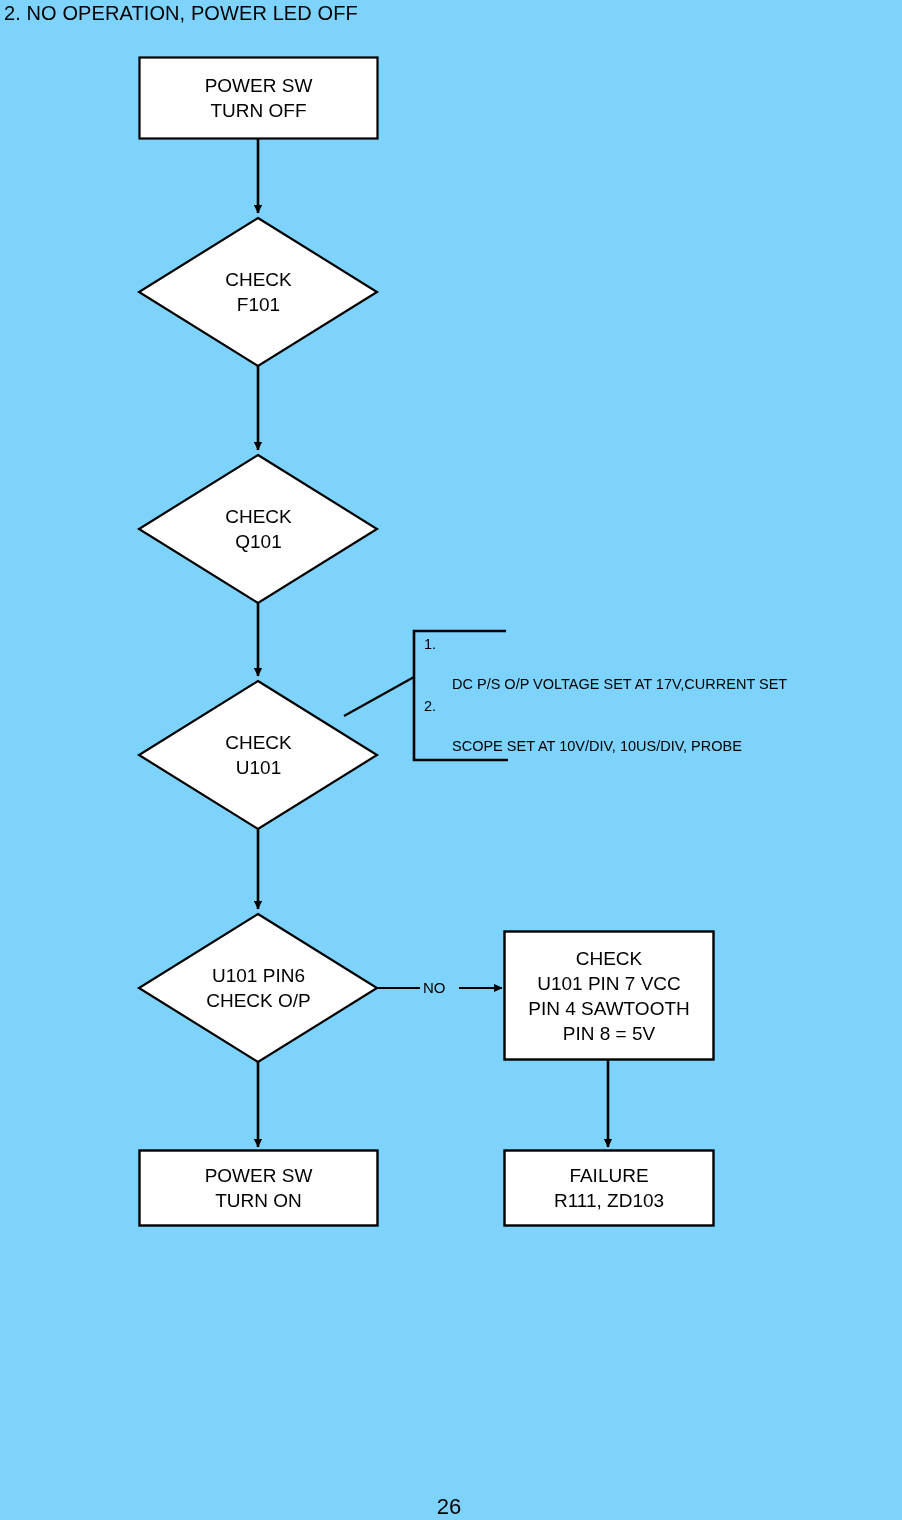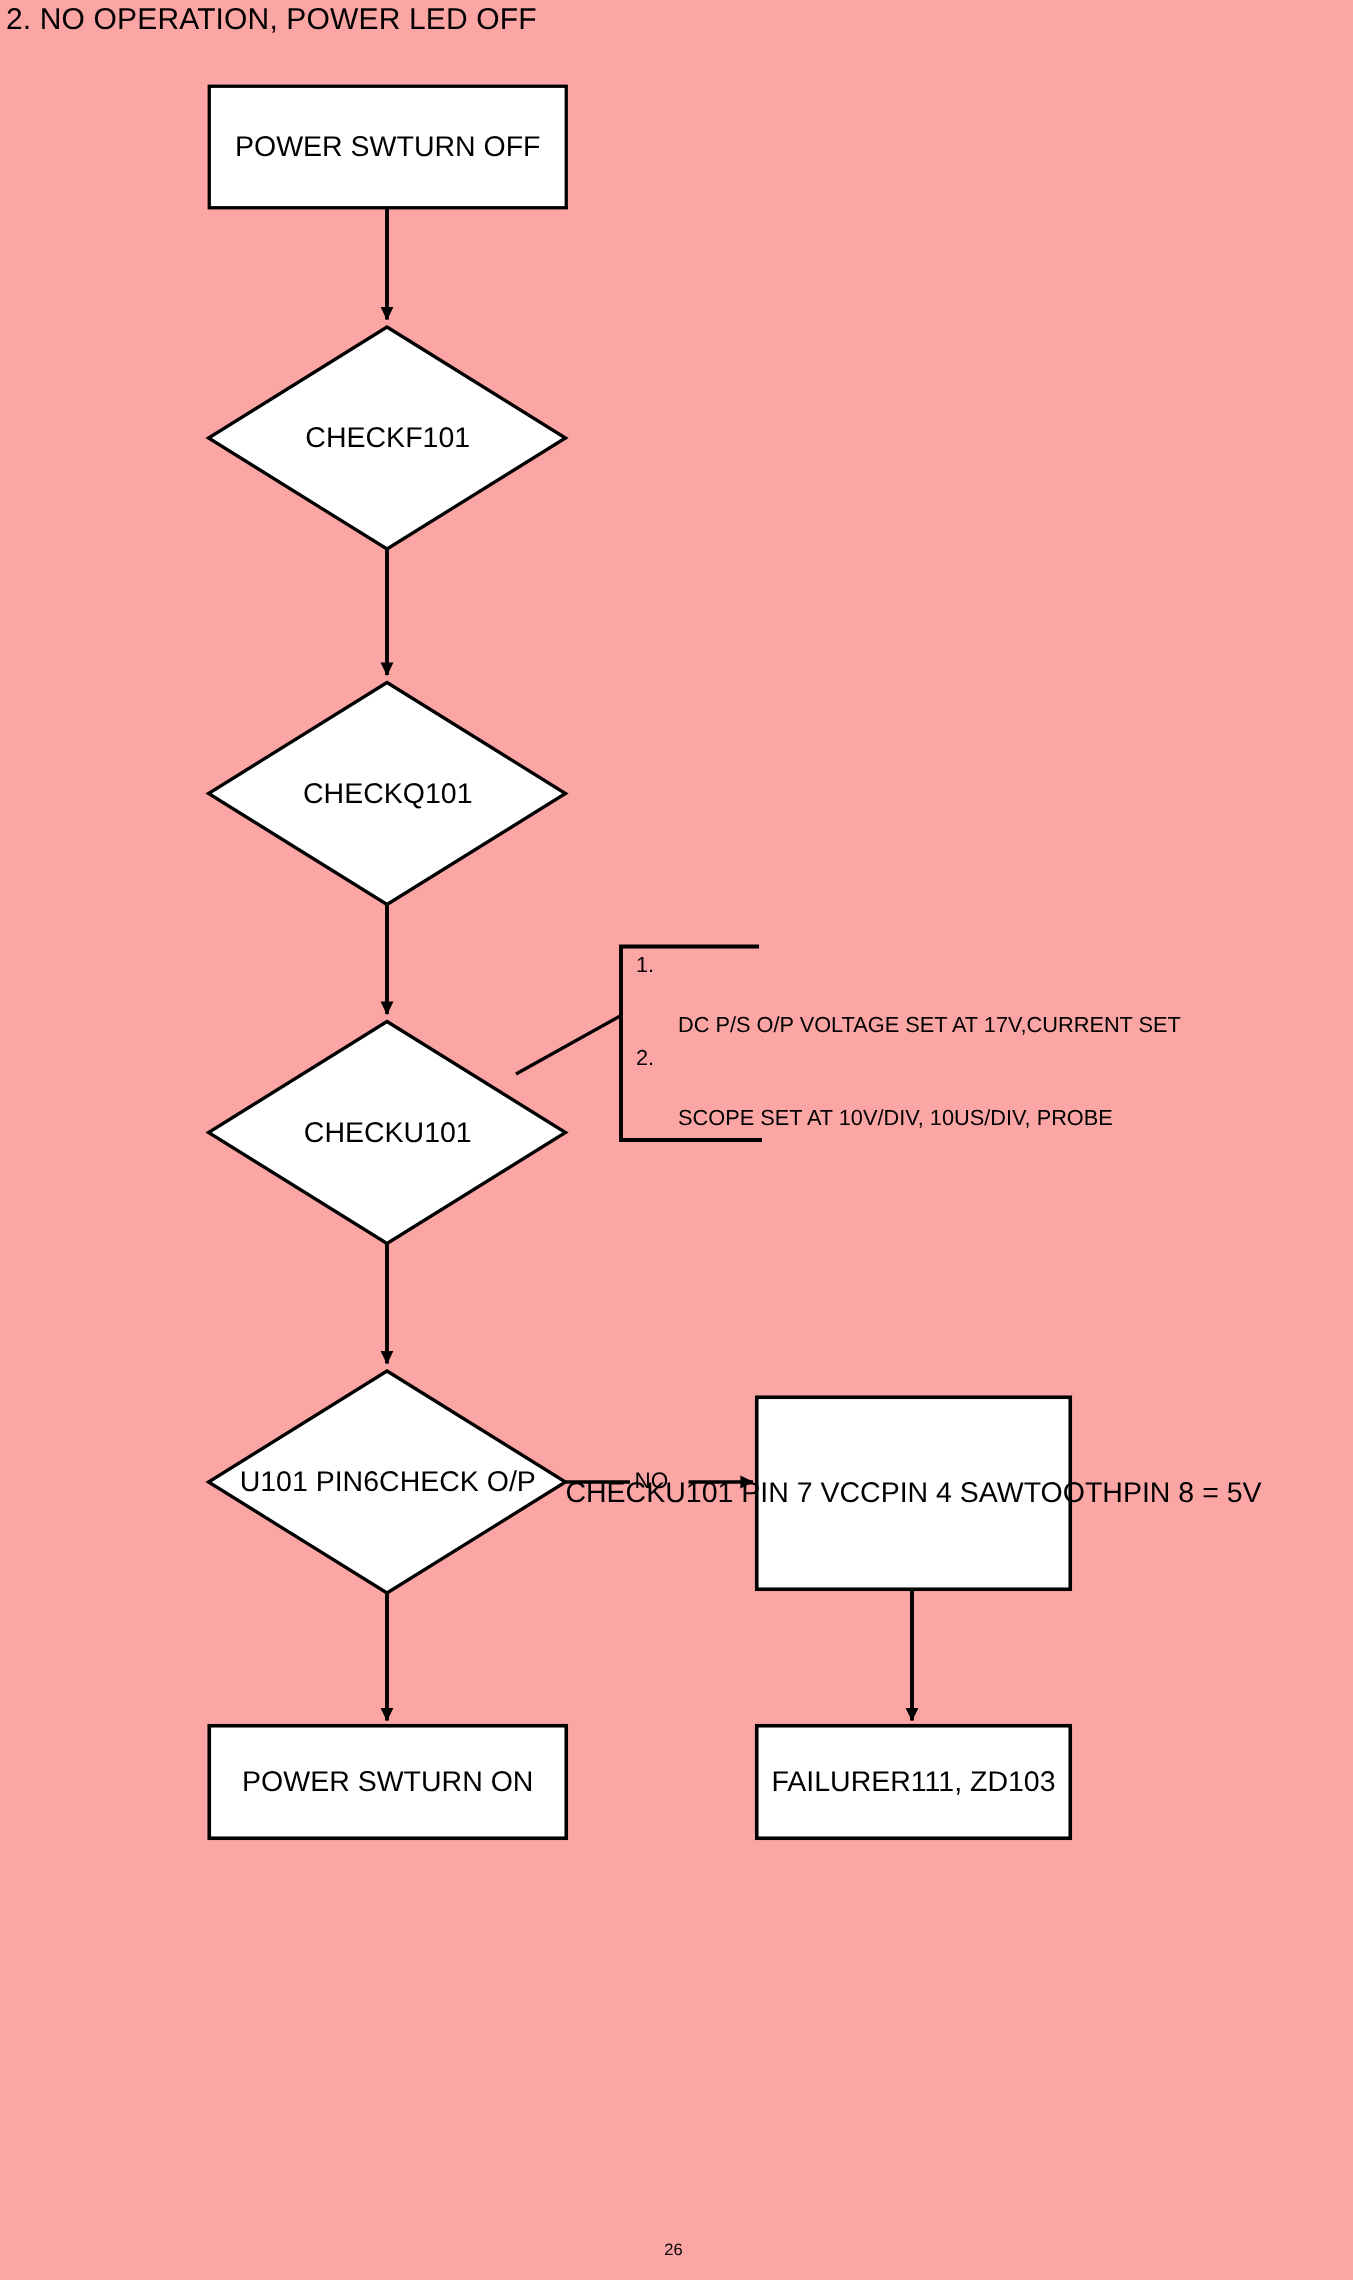--- a/index.html
+++ b/index.html
@@ -10,41 +10,41 @@
   }
   body {
     font-family: "Liberation Sans", sans-serif;
     color: #000000;
   }
   #page {
     position: relative;
     width: 902px;
     height: 1520px;
     overflow: hidden;
-    background: #fca5a5;
+    background: #7dd3fc;
   }
   #flow-svg {
     position: absolute;
     left: 0;
     top: 0;
     width: 902px;
     height: 1520px;
   }
   .page-heading {
     position: absolute;
     left: 4px;
     top: 2px;
     font-size: 20px;
     letter-spacing: 0.1px;
     white-space: nowrap;
   }
   .node {
     position: absolute;
     display: flex;
-    flex-direction: row;
+    flex-direction: column;
     align-items: center;
     justify-content: center;
     text-align: center;
     font-size: 19px;
     line-height: 25px;
     white-space: nowrap;
   }
   .node .ln { display: block; }
   .edge-label {
     position: absolute;
@@ -69,21 +69,21 @@
   .callout .body {
     flex: 1 1 auto;
   }
   .callout .body .ln { display: block; white-space: nowrap; margin-top: 40px; }
   .page-number {
     position: absolute;
     width: 898px;
     left: 0;
     top: 1494px;
     text-align: center;
-    font-size: 11px;
+    font-size: 22px;
   }
 </style>
 </head>
 <body>
 
 <div id="page">
 
   <div class="page-heading">2. NO OPERATION, POWER LED OFF</div>
 
   <svg id="flow-svg" viewBox="0 0 902 1520">

